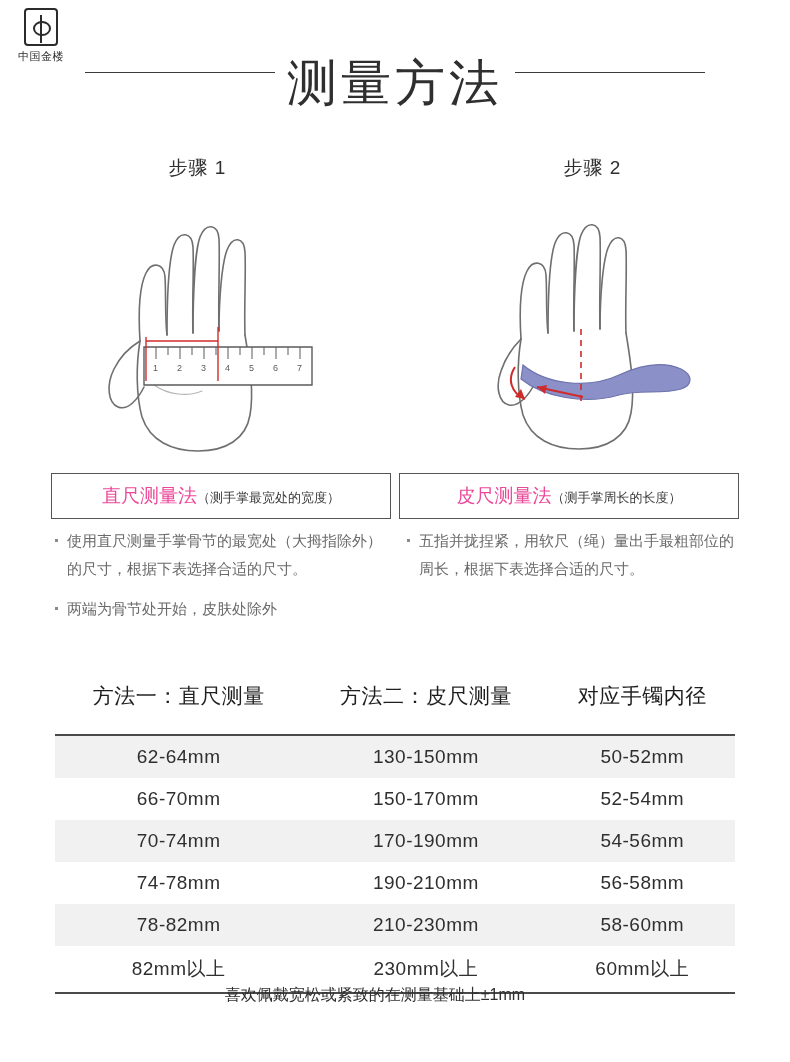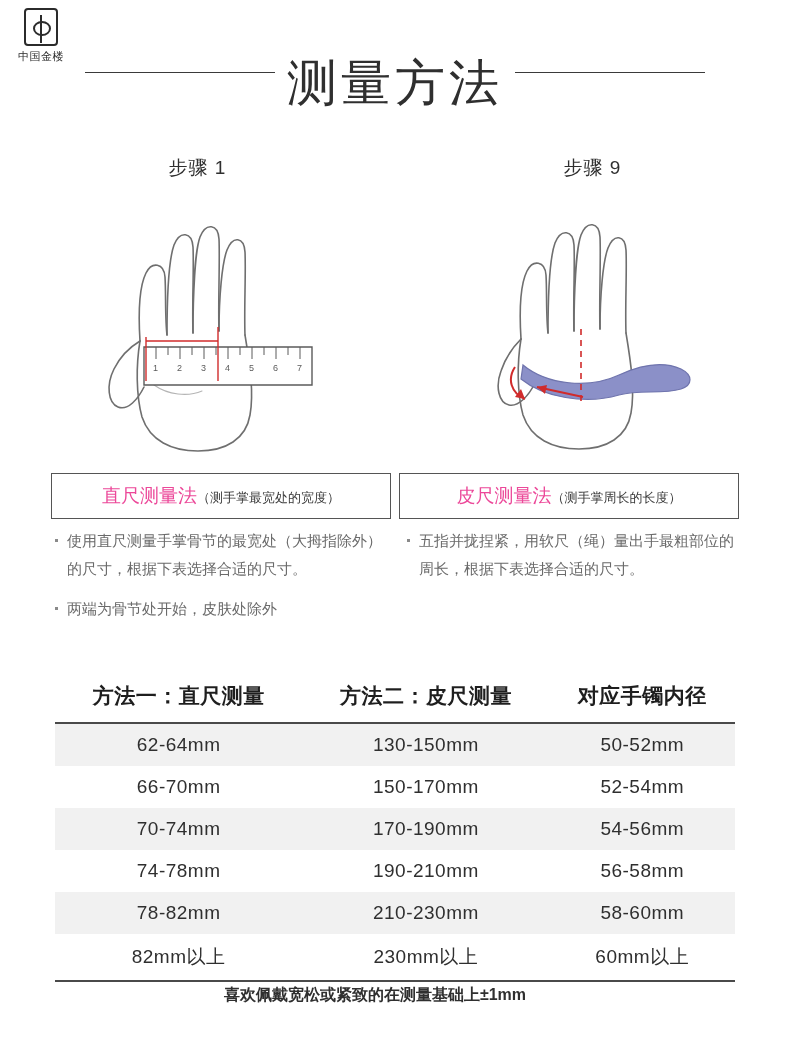--- a/index.html
+++ b/index.html
@@ -180,22 +180,22 @@
     left: 55px;
     width: 680px;
   }
   table.size-table {
     width: 100%;
     border-collapse: collapse;
   }
   table.size-table th {
     font-size: 21px;
     color: #1e1e1e;
-    font-weight: bold;
-    padding: 6px 0 12px 0;
+    font-weight: normal;
+    padding: 6px 0 24px 0;
     text-align: center;
     letter-spacing: 0.5px;
   }
   table.size-table thead tr {
     border-bottom: 2px solid #4a4a4a;
   }
   table.size-table td {
     font-size: 19px;
     color: #2f2f2f;
     text-align: center;
@@ -214,21 +214,20 @@
   .footnote {
     position: absolute;
     top: 985px;
     left: 0;
     width: 790px;
     text-align: center;
     padding-right: 40px;
     box-sizing: border-box;
     font-size: 16px;
     color: #2f2f2f;
-    font-weight: bold;
   }
 </style>
 </head>
 <body>
 
 <div class="logo">
   <div class="logo-mark"></div>
   <div class="logo-text">中国金楼</div>
 </div>
 
@@ -289,21 +288,21 @@
         <g stroke="#d02b2b" stroke-width="1.4" fill="none">
           <path d="M78,148 L78,192"></path>
           <path d="M150,138 L150,192"></path>
           <path d="M78,152 L150,152"></path>
         </g>
       </svg>
     </div>
   </div>
 
   <div class="step">
-    <div class="step-label">步骤 9</div>
+    <div class="step-label">步骤 2</div>
     <div class="hand-box">
       <svg width="260" height="280" viewBox="0 0 260 280">
         <g fill="none" stroke="#6f6f6f" stroke-width="1.6" stroke-linecap="round" stroke-linejoin="round">
           <path d="M58,150 C56,118 58,94 64,82 C70,70 82,72 83,86 C84,102 83,128 85,144"></path>
           <path d="M85,144 C85,108 87,68 92,54 C98,39 110,41 111,56 C112,74 110,118 111,142"></path>
           <path d="M111,142 C111,104 113,60 118,46 C124,31 136,33 137,48 C138,68 136,116 137,140"></path>
           <path d="M137,140 C137,106 140,72 145,59 C151,44 162,46 163,61 C164,80 162,120 163,144"></path>
           <path d="M58,150 C50,158 42,170 38,182 C32,198 36,214 46,216 C56,218 66,206 72,194"></path>
           <path d="M58,150 C54,174 54,204 60,226 C68,250 90,260 116,260 C144,260 164,248 168,224 C172,202 168,174 163,144"></path>
           <path d="M72,194 C86,204 106,206 120,200" stroke-width="1.1" stroke="#b5b5b5"></path>

